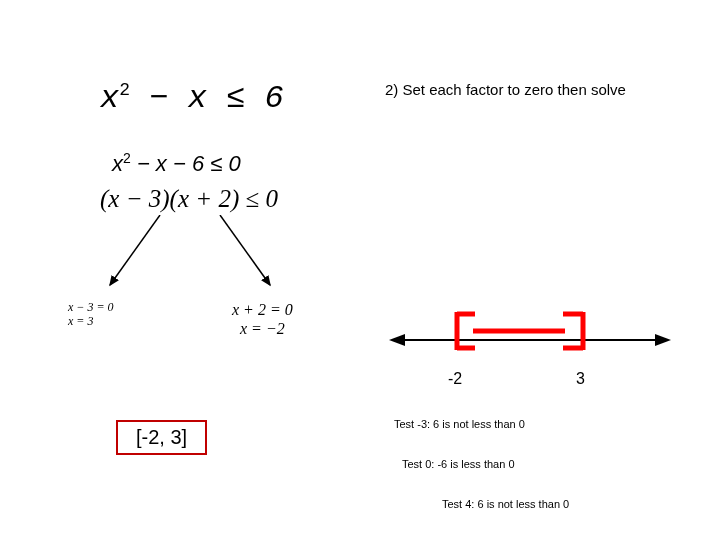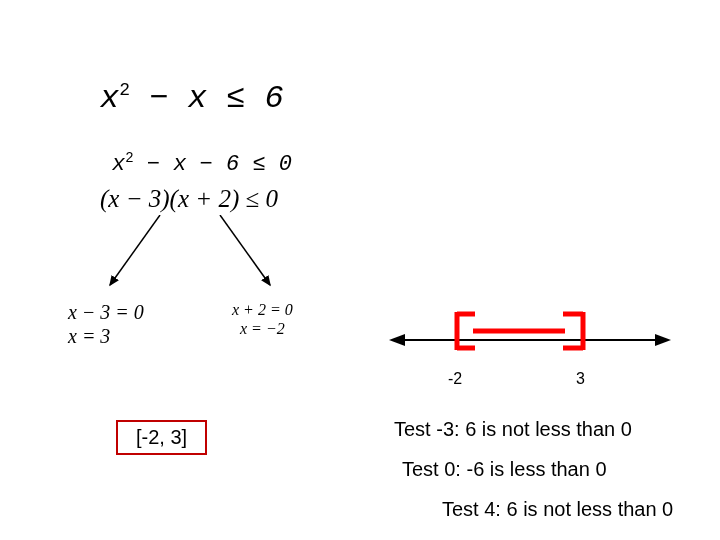--- a/index.html
+++ b/index.html
@@ -20,21 +20,21 @@
     top: 80px;
     font-family: Liberation Mono, monospace;
     font-size: 32px;
     font-style: italic;
   }
   .math-main sup { font-size: 18px; font-style: normal; vertical-align: super; }
   .math-sub1 {
     position: absolute;
     left: 112px;
     top: 150px;
-    font-family: Liberation Mono, monospace;
+    font-family: Liberation Sans, sans-serif;
     font-size: 22px;
     font-style: italic;
   }
   .math-sub1 sup { font-size: 14px; font-style: normal; vertical-align: super; }
   .math-sub2 {
     position: absolute;
     left: 100px;
     top: 185px;
     font-family: "Times New Roman", serif;
     font-size: 25px;
@@ -53,21 +53,21 @@
   .fork-svg {
     position: absolute;
     left: 100px;
     top: 215px;
   }
   .factor-left {
     position: absolute;
     left: 68px;
     top: 300px;
     font-family: "Times New Roman", serif;
-    font-size: 20px;
+    font-size: 12px;
     font-style: italic;
     text-align: left;
     line-height: 1.2;
   }
   .factor-right {
     position: absolute;
     left: 232px;
     top: 300px;
     font-family: "Times New Roman", serif;
     font-size: 16px;
@@ -96,34 +96,35 @@
     position: absolute;
     left: 116px;
     top: 420px;
     border: 2px solid #c00000;
     padding: 4px 18px;
     font-family: Arial, sans-serif;
     font-size: 20px;
   }
   .test-line {
     position: absolute;
-    font-size: 20px;
+    font-size: 11px;
   }
   .t1 { left: 394px; top: 418px; }
   .t2 { left: 402px; top: 458px; }
   .t3 { left: 410px; top: 498px; margin-left: 32px; }
 </style>
 </head>
 <body>
 
 <div class="math-main">x<sup>2</sup> − x ≤ 6</div>
 <div class="math-sub1">x<sup>2</sup> − x − 6 ≤ 0</div>
 <div class="math-sub2">(x − 3)(x + 2) ≤ 0</div>
 
 <div class="steps">
+  <div class="steps-item">2) Set each factor to zero then solve</div>
 </div>
 
 <svg class="fork-svg" width="200" height="80">
   <defs>
     <marker id="arrow" markerWidth="8" markerHeight="8" refX="6" refY="3" orient="auto">
       <path d="M0,0 L7,3 L0,6 Z" fill="#000"></path>
     </marker>
   </defs>
   <line x1="60" y1="0" x2="10" y2="70" stroke="#000" stroke-width="1.5" marker-end="url(#arrow)"></line>
   <line x1="120" y1="0" x2="170" y2="70" stroke="#000" stroke-width="1.5" marker-end="url(#arrow)"></line>

